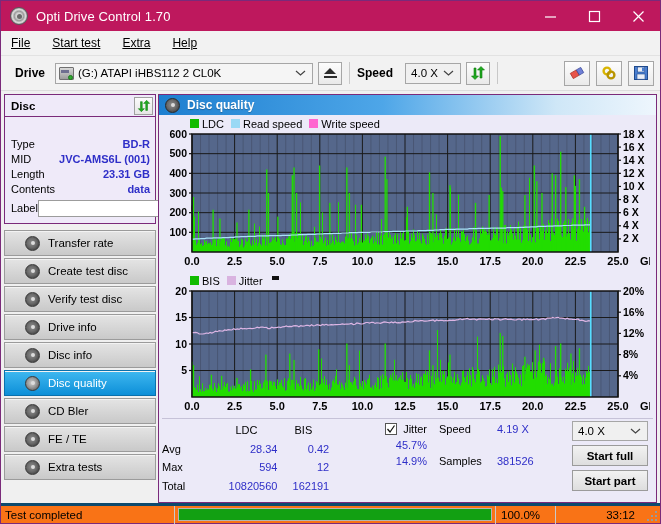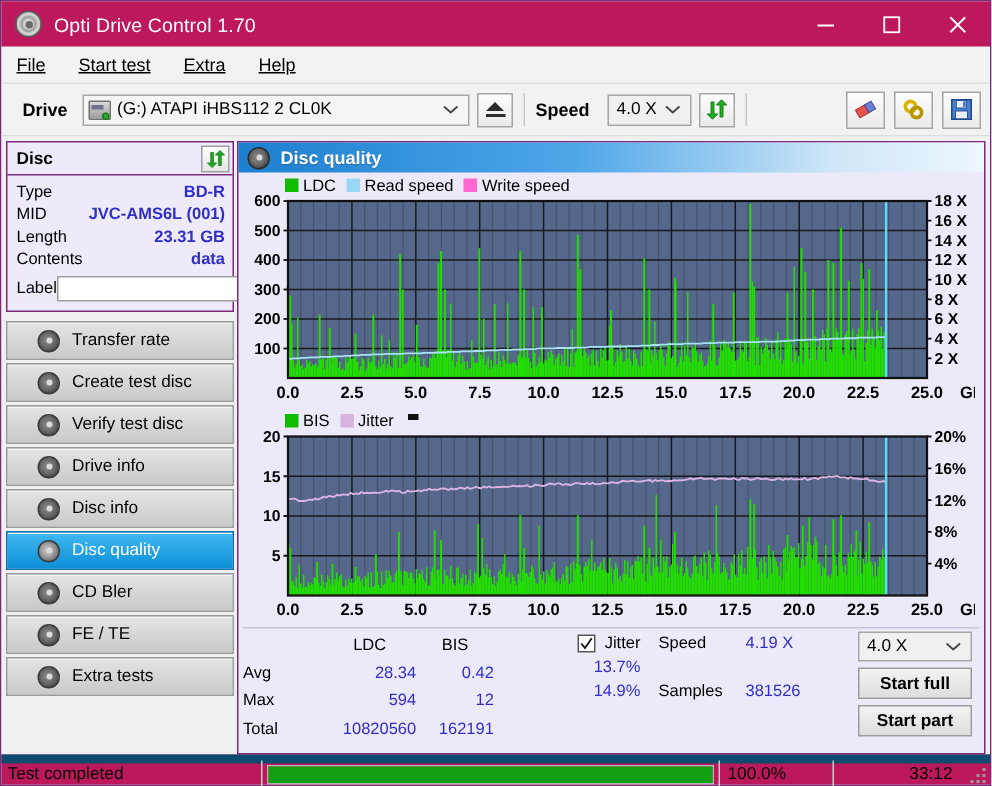--- a/index.html
+++ b/index.html
@@ -117,21 +117,21 @@
   }
   .disc-head{
     height:22px;display:flex;align-items:center;justify-content:space-between;
     border-bottom:1px solid #7a2a7a;padding:0 2px 0 6px;box-sizing:border-box;
   }
   .disc-head span{font-weight:bold;font-size:11.5px;color:#000;}
   .refresh-btn{
     width:19px;height:18px;background:linear-gradient(#fbfbfb,#e6e6e6);
     border:1px solid #a0a0a0;box-sizing:border-box;display:flex;align-items:center;justify-content:center;
   }
-  .disc-rows{padding:3px 5px 4px 6px;}
+  .disc-rows{padding:3px 5px 4px 6px;margin-top:16px;}
   .drow{display:flex;justify-content:space-between;align-items:center;height:15px;}
   .drow .k{font-size:11px;color:#000;}
   .drow .v{font-size:11px;color:#2f2fc8;font-weight:bold;}
   .label-row{display:flex;align-items:center;height:22px;margin-top:1px;}
   .label-row .k{font-size:11px;color:#000;width:42px;}
   .label-input{
     flex:1;height:17px;background:#ffffff;border:1px solid #9c9c9c;box-sizing:border-box;
     margin-right:4px;font-size:11px;padding:0 2px;
   }
   .disc-ico-btn{
@@ -215,28 +215,28 @@
     width:76px;height:20px;background:#f0f0f0;border:1px solid #a6a6a6;box-sizing:border-box;
     display:flex;align-items:center;position:relative;margin-bottom:4px;font-size:11.5px;padding-left:5px;
   }
   .chk{
     width:12px;height:12px;background:#fff;border:1px solid #555;box-sizing:border-box;
     display:flex;align-items:center;justify-content:center;
   }
   
   .statusbar{
     flex:0 0 20px;height:20px;display:flex;align-items:center;
-    background:#be185d;border-top:6px solid #0c4a6e;box-sizing:border-box;
+    background:#f97316;border-top:3px solid #0c4a6e;box-sizing:border-box;
   }
   .sb-text{flex:0 0 173px;font-size:11.5px;color:#000;padding-left:4px;box-sizing:border-box;}
   .sb-prog-cell{flex:1;display:flex;align-items:center;border-left:1px solid #c9c9c9;padding:0 3px;box-sizing:border-box;height:18px;}
   .sb-prog{flex:1;height:13px;background:#dcdcdc;border:1px solid #b4b4b4;box-sizing:border-box;}
   .sb-prog-fill{height:100%;background:#12a012;}
   .sb-pct{flex:0 0 60px;font-size:11.5px;color:#000;padding-left:5px;box-sizing:border-box;border-left:1px solid #c9c9c9;height:18px;display:flex;align-items:center;}
-  .sb-time{flex:0 0 90px;font-size:11.5px;color:#000;text-align:right;padding-right:10px;box-sizing:border-box;border-left:1px solid #c9c9c9;height:18px;display:flex;align-items:center;justify-content:flex-end;margin-left:16px;}
+  .sb-time{flex:0 0 90px;font-size:11.5px;color:#000;text-align:right;padding-right:10px;box-sizing:border-box;border-left:1px solid #c9c9c9;height:18px;display:flex;align-items:center;justify-content:flex-end;}
   .grip{width:12px;height:12px;margin-right:3px;position:relative;}
   .grip i{position:absolute;width:2px;height:2px;background:#9a9a9a;}
 </style>
 </head>
 <body>
 
 <div class="window">
 
   <div class="titlebar">
     <div class="title-icon"></div>
@@ -1537,21 +1537,21 @@
 
           <div style="width:86px;margin-left:16px;">
             <div style="height:16px;display:flex;align-items:center;justify-content:flex-end;">
               <span class="chk">
                 <svg width="10" height="10" viewBox="0 0 10 10">
                     <polyline points="1.5,5 4,8 8.5,1.5" fill="none" stroke="#111" stroke-width="1.2"></polyline>
                   </svg>
               </span>
               <span style="margin-left:6px;font-size:11px;">Jitter</span>
             </div>
-            <div class="val" style="height:16px;line-height:16px;">13.7%</div>
+            <div class="val" style="height:16px;line-height:16px;">45.7%</div>
             <div class="val" style="height:16px;line-height:16px;">14.9%</div>
           </div>
 
           <div style="width:140px;margin-left:12px;">
             <div style="display:flex;height:16px;align-items:center;">
               <span style="width:58px;font-size:11px;">Speed</span>
               <span class="val" style="width:72px;text-align:left;">4.19 X</span>
             </div>
             <div style="height:16px;"></div>
             <div style="display:flex;height:16px;align-items:center;">

